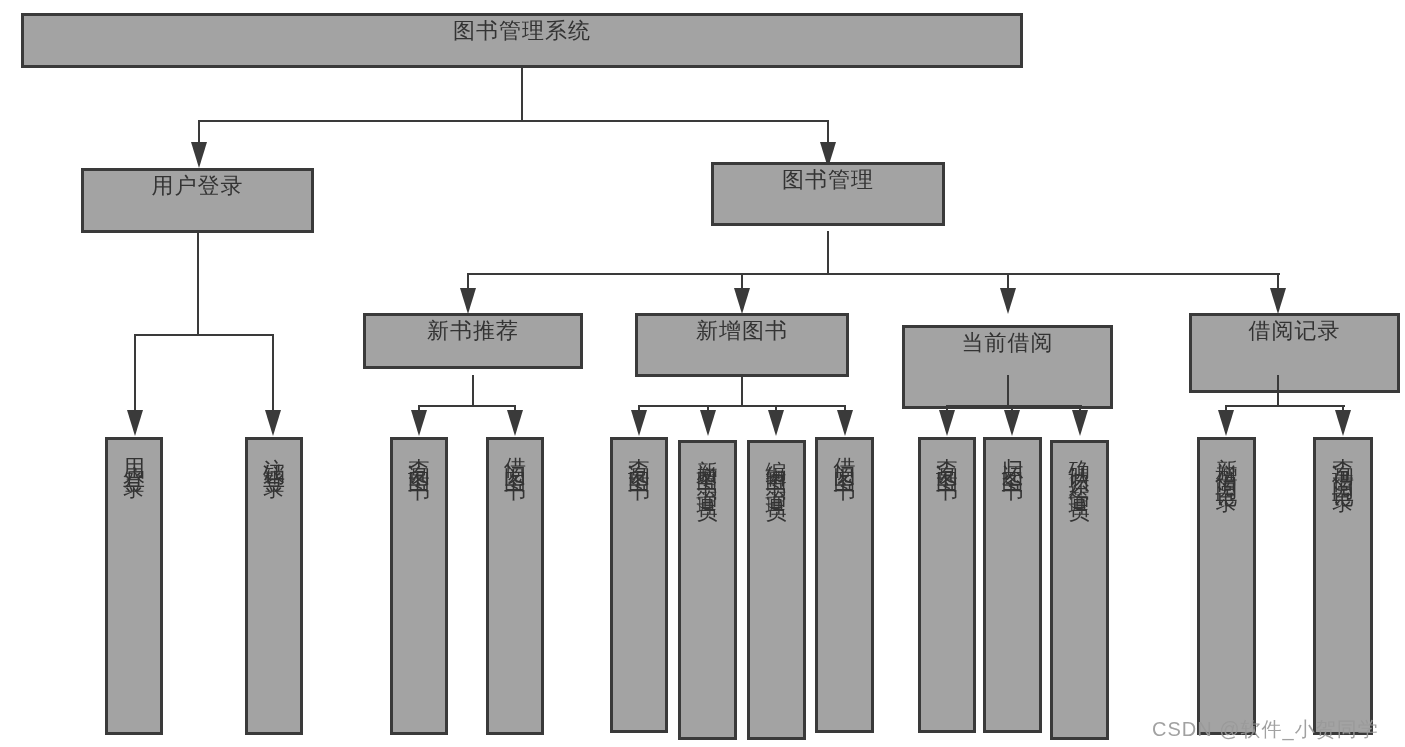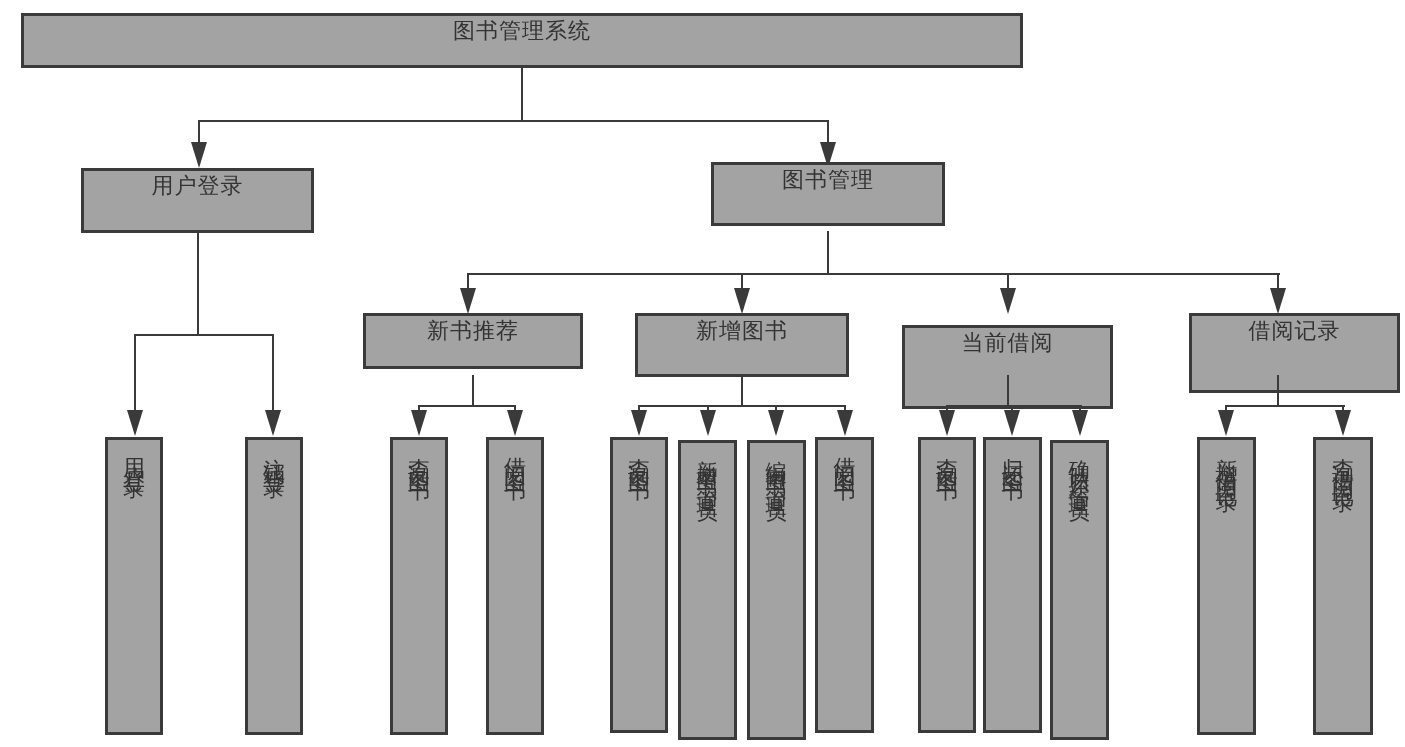--- a/index.html
+++ b/index.html
@@ -162,14 +162,15 @@
     <span class="vlabel tight">确认归还（管理员）</span>
   </div>
 
   <div class="box" style="left:1197px; top:437px; width:59px; height:298px;">
     <span class="vlabel">新增借阅记录</span>
   </div>
   <div class="box" style="left:1313px; top:437px; width:60px; height:298px;">
     <span class="vlabel">查询借阅记录</span>
   </div>
 
+  <div class="watermark">CSDN @软件_小贺同学</div>
 
 </div>
 
 </body></html>

